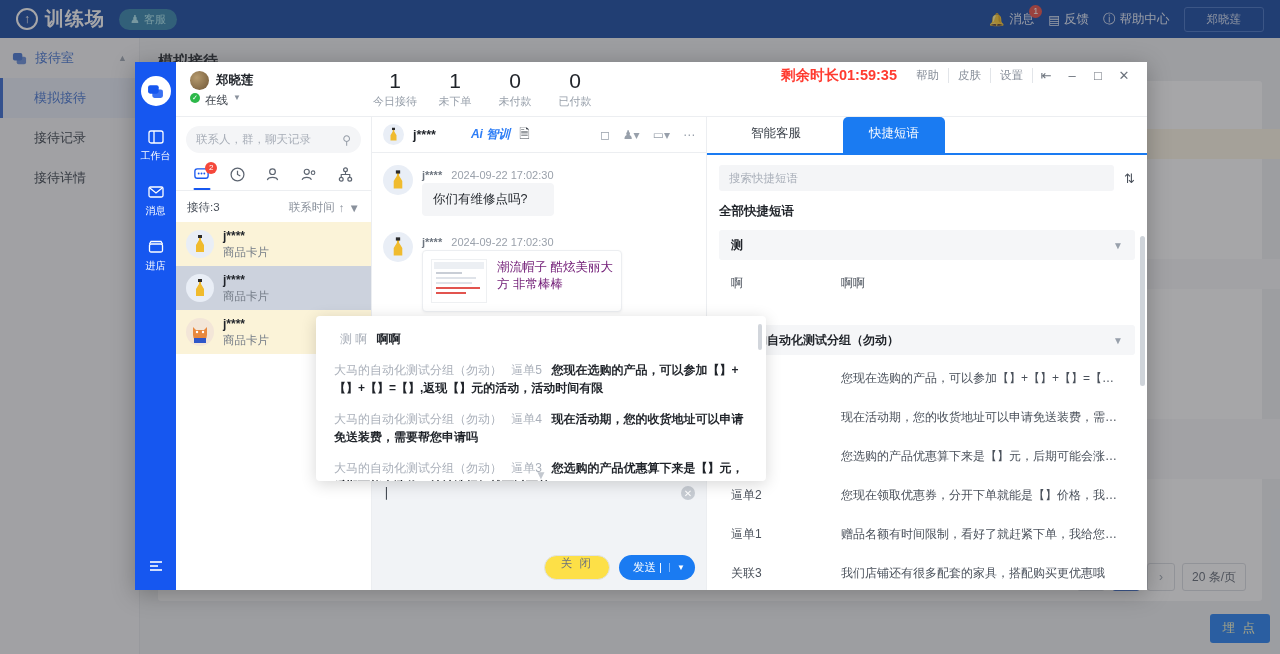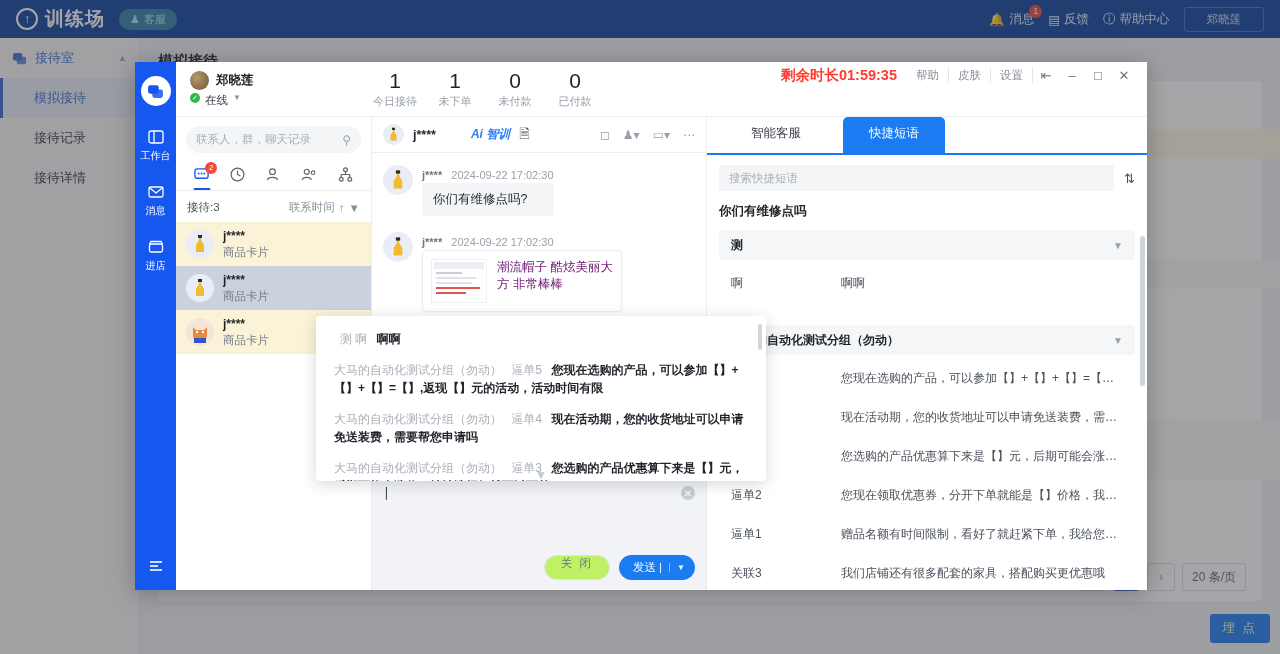--- a/index.html
+++ b/index.html
@@ -243,21 +243,21 @@
     position: relative; padding: 9px 11px;
   }
   .caret-bar { font-size: 13px; color: #3a4049; }
   .clear-x {
     position: absolute; right: 11px; top: 10px; width: 14px; height: 14px;
     border-radius: 50%; background: #c7ccd3; color: #fff; font-size: 10px;
     display: flex; align-items: center; justify-content: center;
   }
   .compose-actions { position: absolute; right: 11px; bottom: 10px; display: flex; gap: 9px; }
   .btn-ghost {
-    border: 1px solid #dfe3e8; border-radius: 14px; background: #bef264;
+    border: 1px solid #dfe3e8; border-radius: 14px; background: #fde047;
     font-size: 11.5px; color: #6b727c; padding: 0 16px; letter-spacing: 2px;
   }
   .btn-send {
     background: #1a7bf2; border-radius: 14px; color: #fff; font-size: 11.5px;
     padding: 5px 10px 5px 14px; display: flex; align-items: center; gap: 7px;
   }
   .btn-send .sp { border-left: 1px solid rgba(255,255,255,.45); padding-left: 7px; font-size: 8px; }
 
   
   .col-right { width: 440px; flex: 0 0 440px; display: flex; flex-direction: column; min-width:0;}
@@ -676,21 +676,21 @@
           <div class="rp-tab on">快捷短语</div>
         </div>
 
         <div class="rp-search-row">
           <div class="rp-search">
             <span>搜索快捷短语</span>
           </div>
           <span class="sort-ico">⇅</span>
         </div>
 
-        <div class="rp-all">你们有维修点吗</div>
+        <div class="rp-all">全部快捷短语</div>
 
         <div class="rp-list">
           <div class="grp-head">
             <span>测</span>
             <span class="gc">▼</span>
           </div>
           <div class="phrase">
             <span class="ph-key">啊</span>
             <span class="ph-val">啊啊</span>
           </div>

